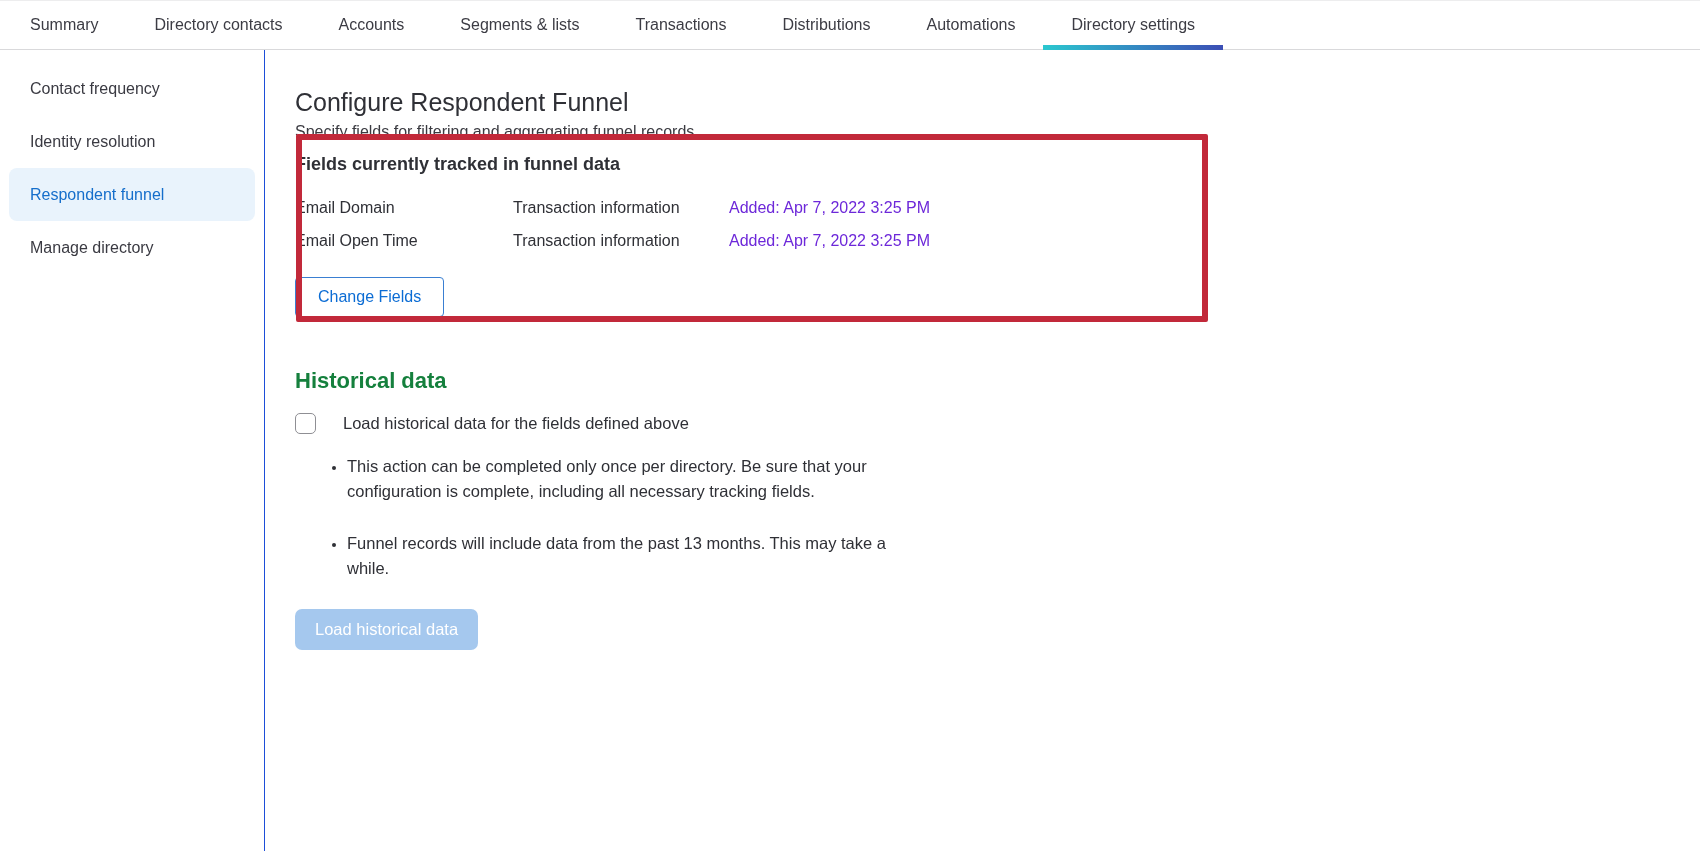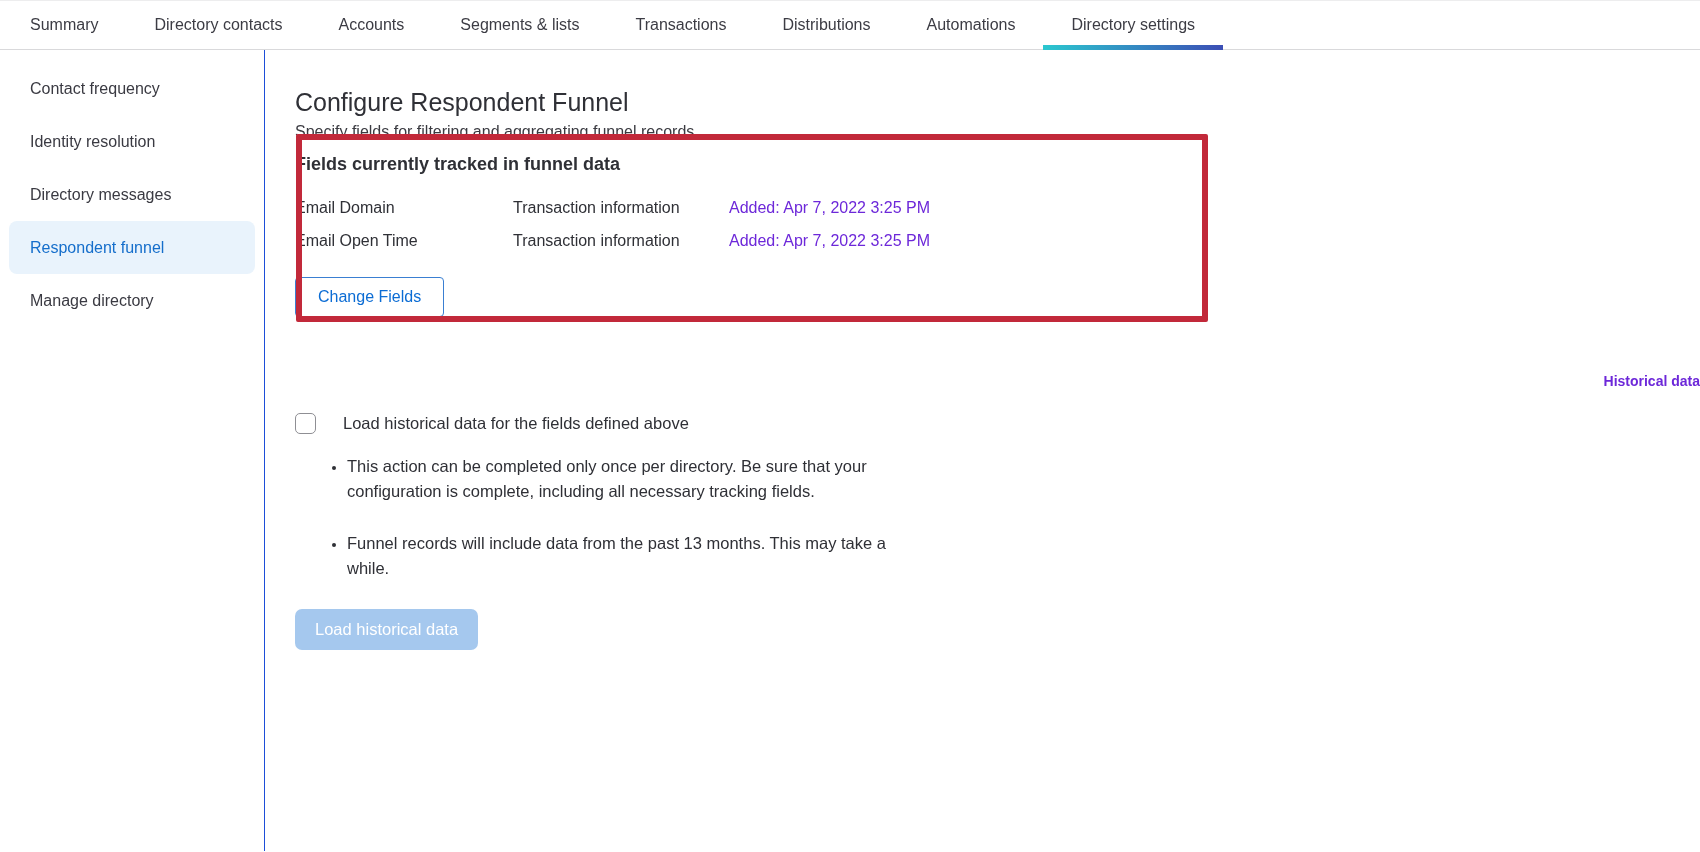--- a/index.html
+++ b/index.html
@@ -87,21 +87,21 @@
     padding: 10px 22px;
     font-size: 16px;
     font-family: inherit;
     color: #0b6cd4;
     background: #ffffff;
     border: 1px solid #3a7fd2;
     border-radius: 4px;
     cursor: pointer;
   }
 
-  .historical-heading { margin-top: 52px; font-size: 14px; line-height: 24px; color: #6d28d9; text-align: right; }
+  .historical-heading { margin-top: 52px; font-size: 22px; line-height: 24px; color: #15803d; }
 
   .checkbox-row { margin-top: 20px; display: flex; align-items: center; gap: 27px; }
   .checkbox {
     width: 21px; height: 21px;
     border: 1px solid #8f8f94;
     border-radius: 5px;
     background: #ffffff;
     cursor: pointer;
     flex-shrink: 0;
   }
@@ -172,21 +172,20 @@
     <span>Directory settings</span>
     <span class="tab-underline"></span>
   </div>
 </nav>
 
 <div class="page-body">
 
   <aside class="sidebar">
     <div class="side-item">Contact frequency</div>
     <div class="side-item">Identity resolution</div>
-    <div class="side-item">Directory messages</div>
     <div class="side-item selected">Respondent funnel</div>
     <div class="side-item">Manage directory</div>
   </aside>
 
   <main class="main">
     <h1 class="page-title">Configure Respondent Funnel</h1>
     <div class="page-subtitle">Specify fields for filtering and aggregating funnel records</div>
 
     <section>
       <h2 class="section-heading">Fields currently tracked in funnel data</h2>

